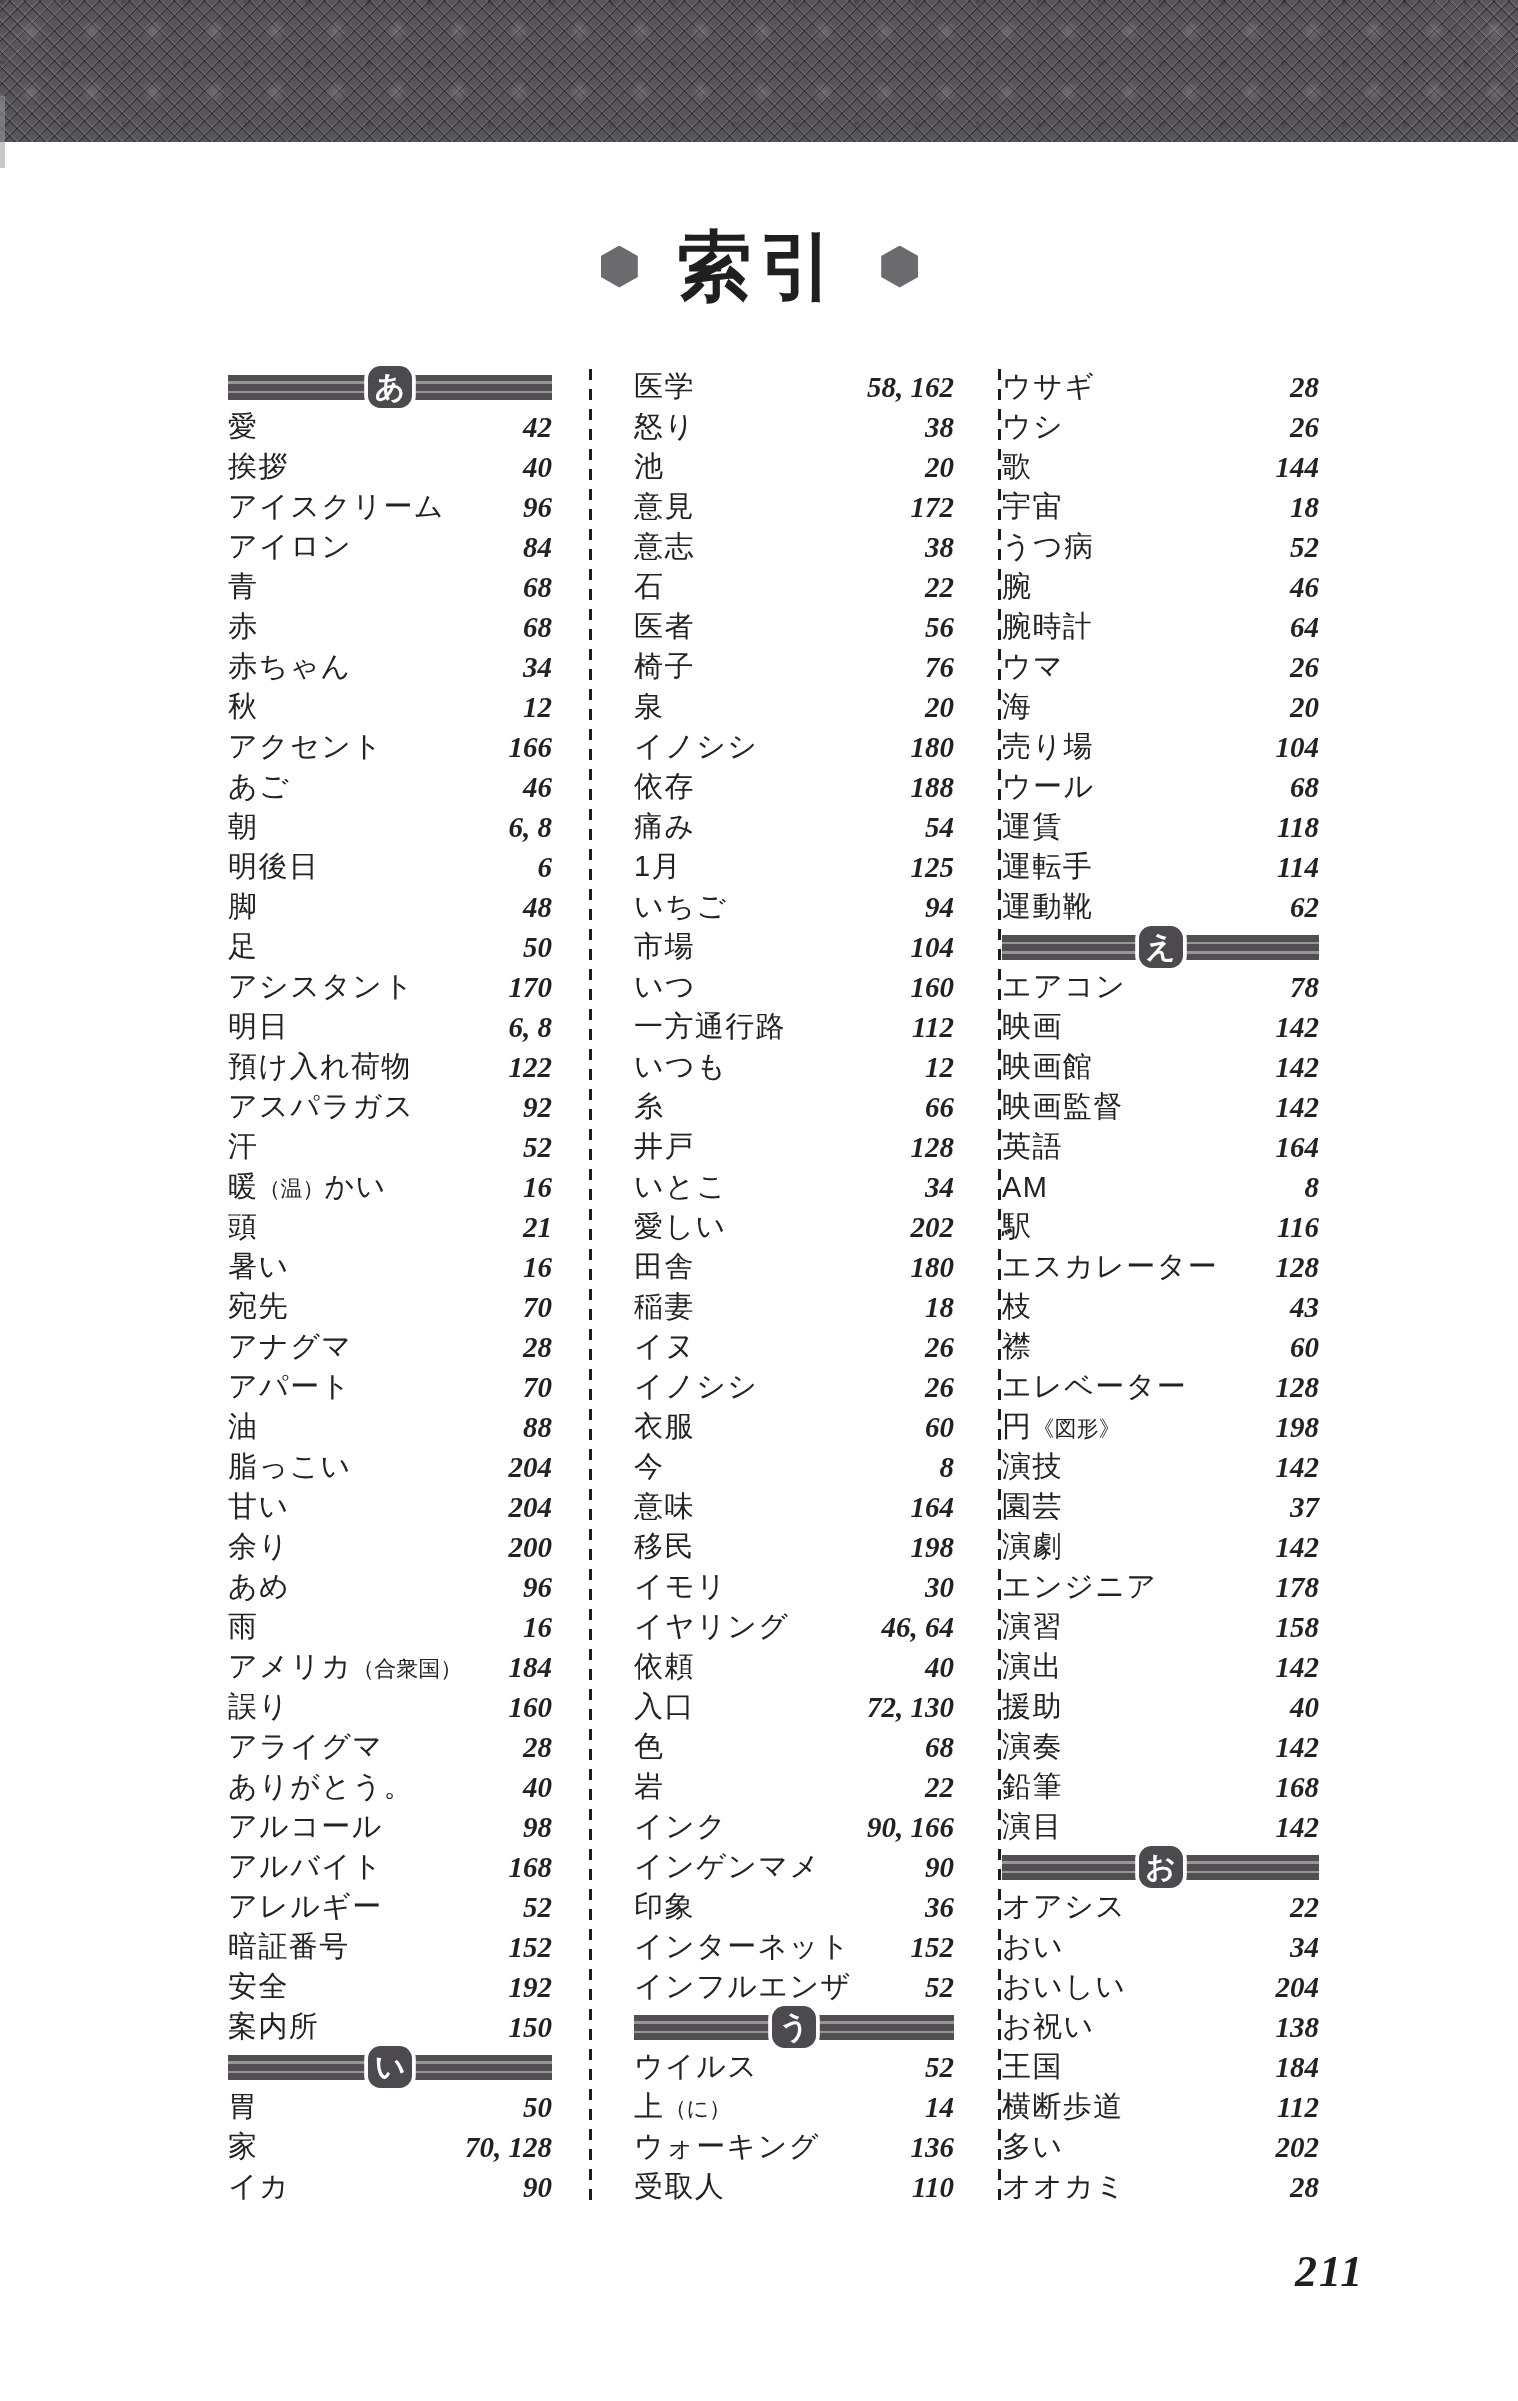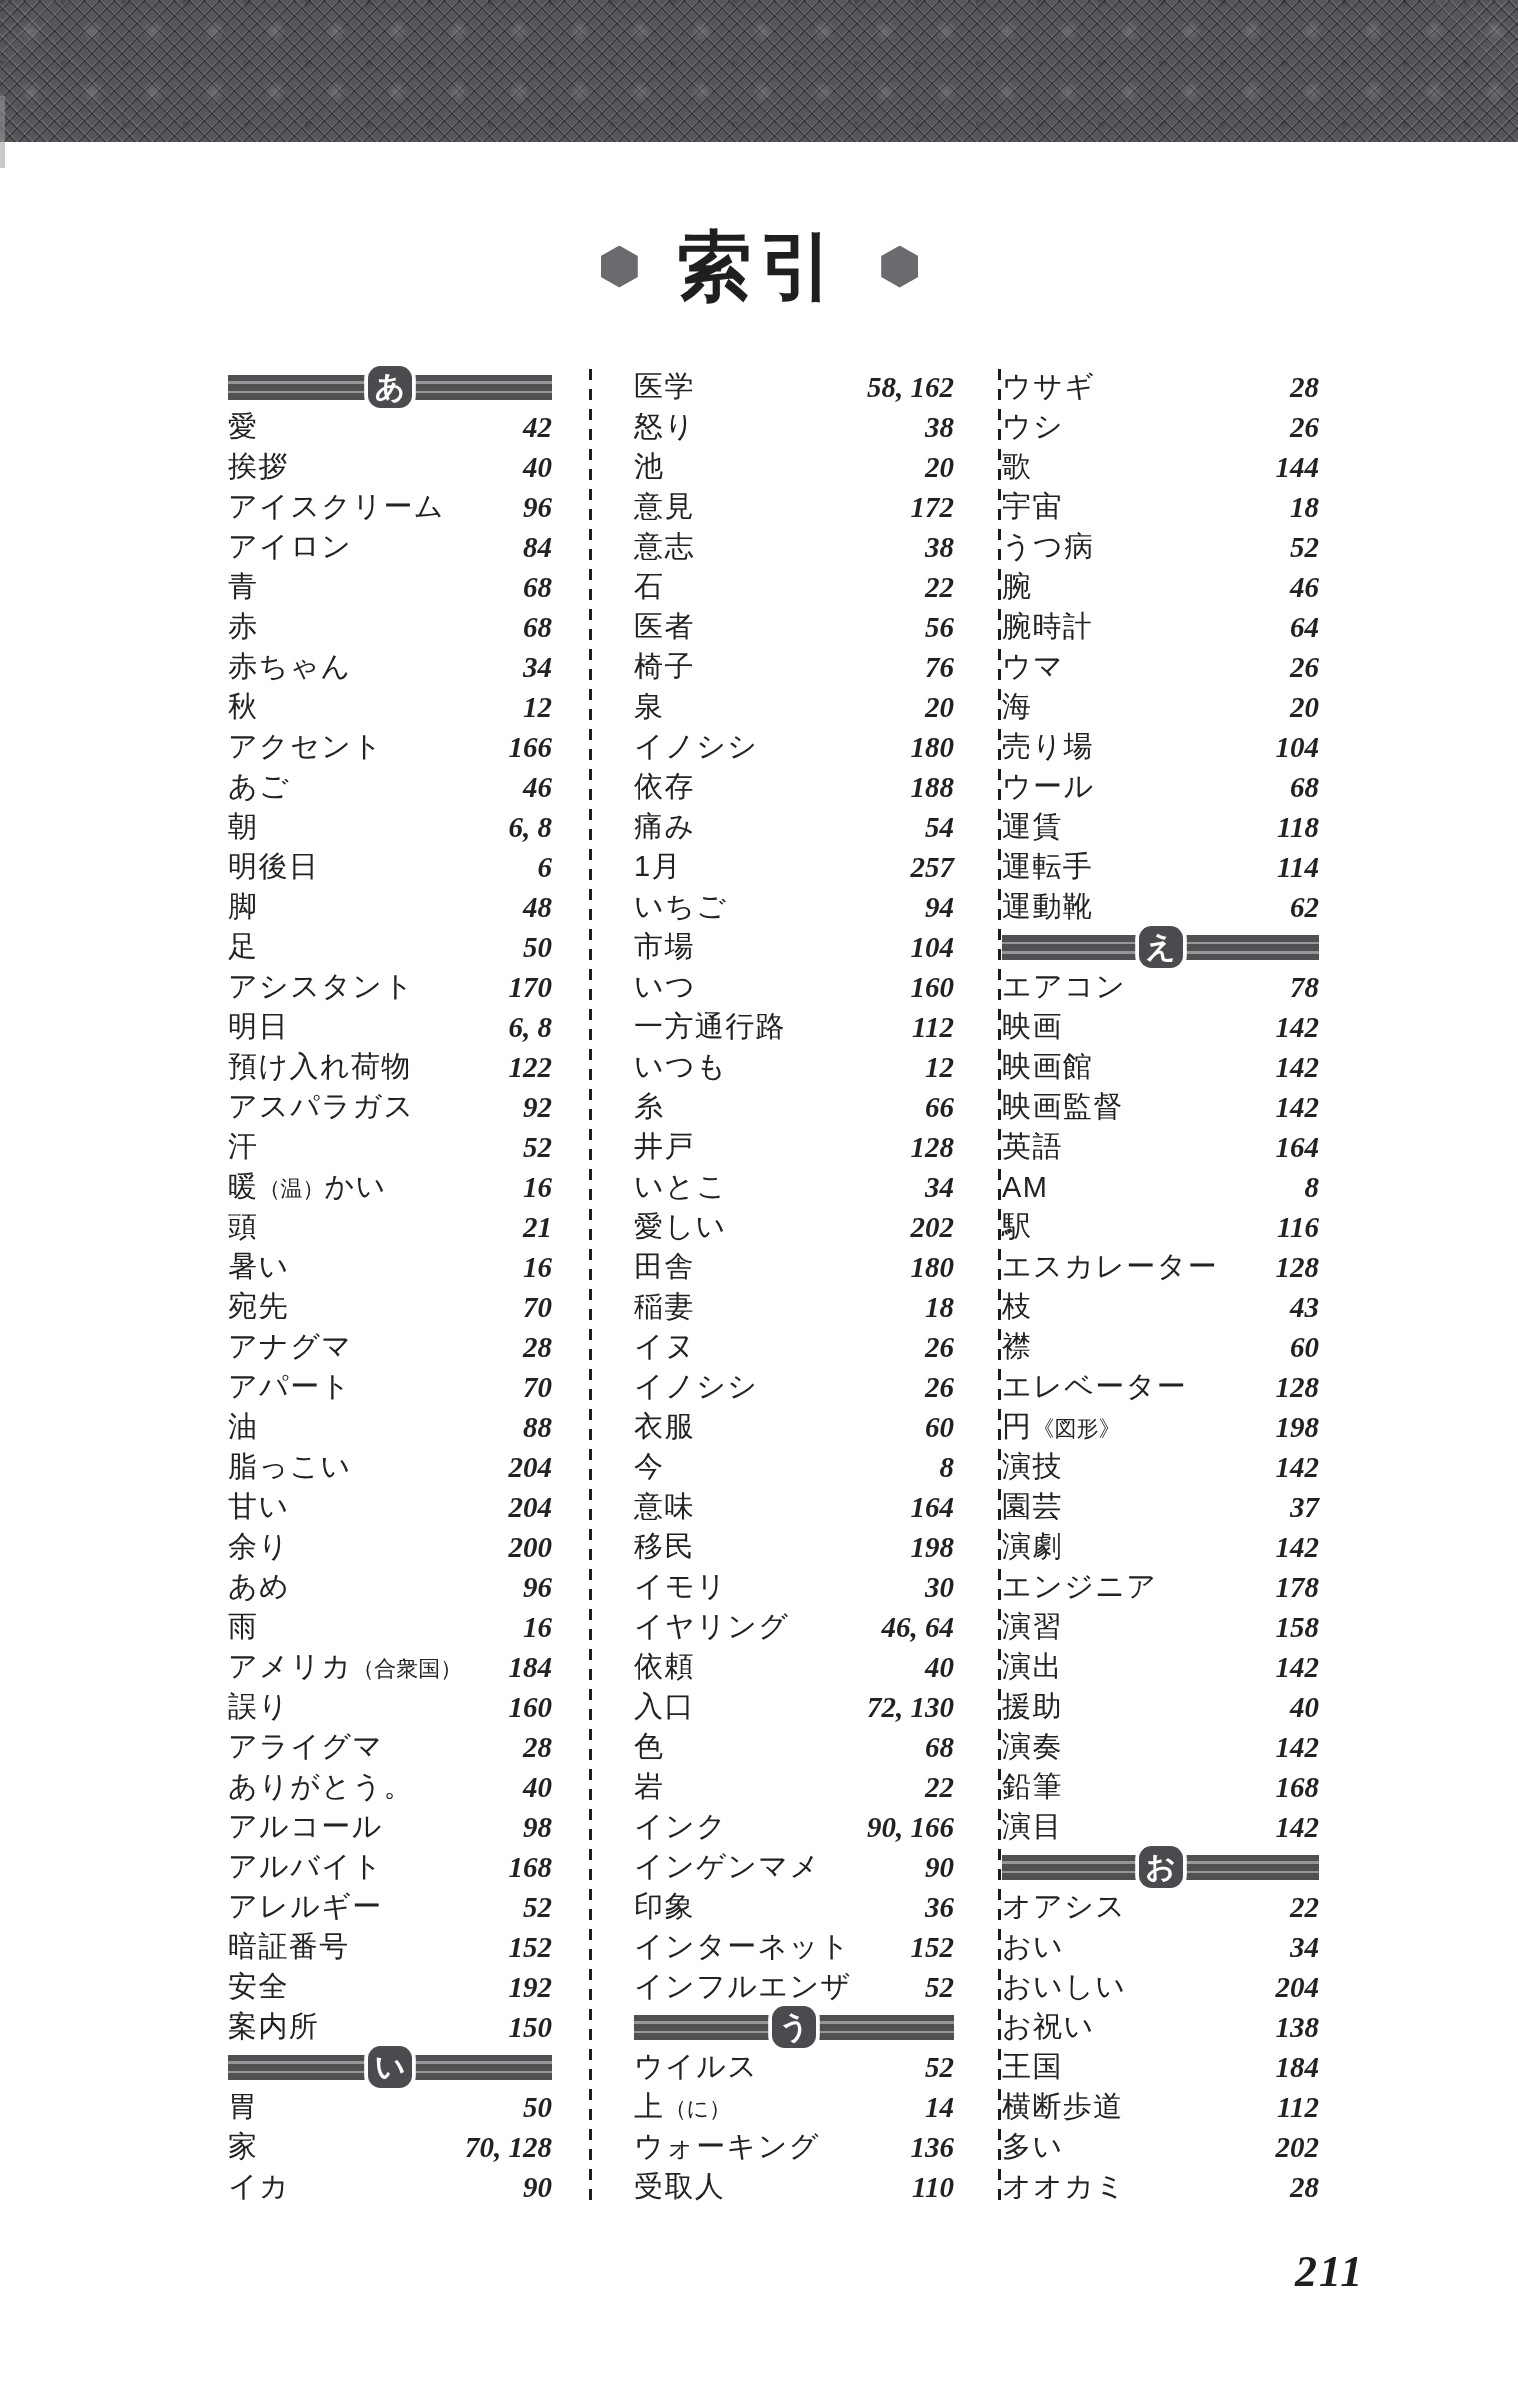--- a/index.html
+++ b/index.html
@@ -291,21 +291,21 @@
     <div class="row">
       <span class="term">依存</span>
       <span class="pages">188</span>
     </div>
     <div class="row">
       <span class="term">痛み</span>
       <span class="pages">54</span>
     </div>
     <div class="row">
       <span class="term">1月</span>
-      <span class="pages">257</span>
+      <span class="pages">125</span>
     </div>
     <div class="row">
       <span class="term">いちご</span>
       <span class="pages">94</span>
     </div>
     <div class="row">
       <span class="term">市場</span>
       <span class="pages">104</span>
     </div>
     <div class="row">

